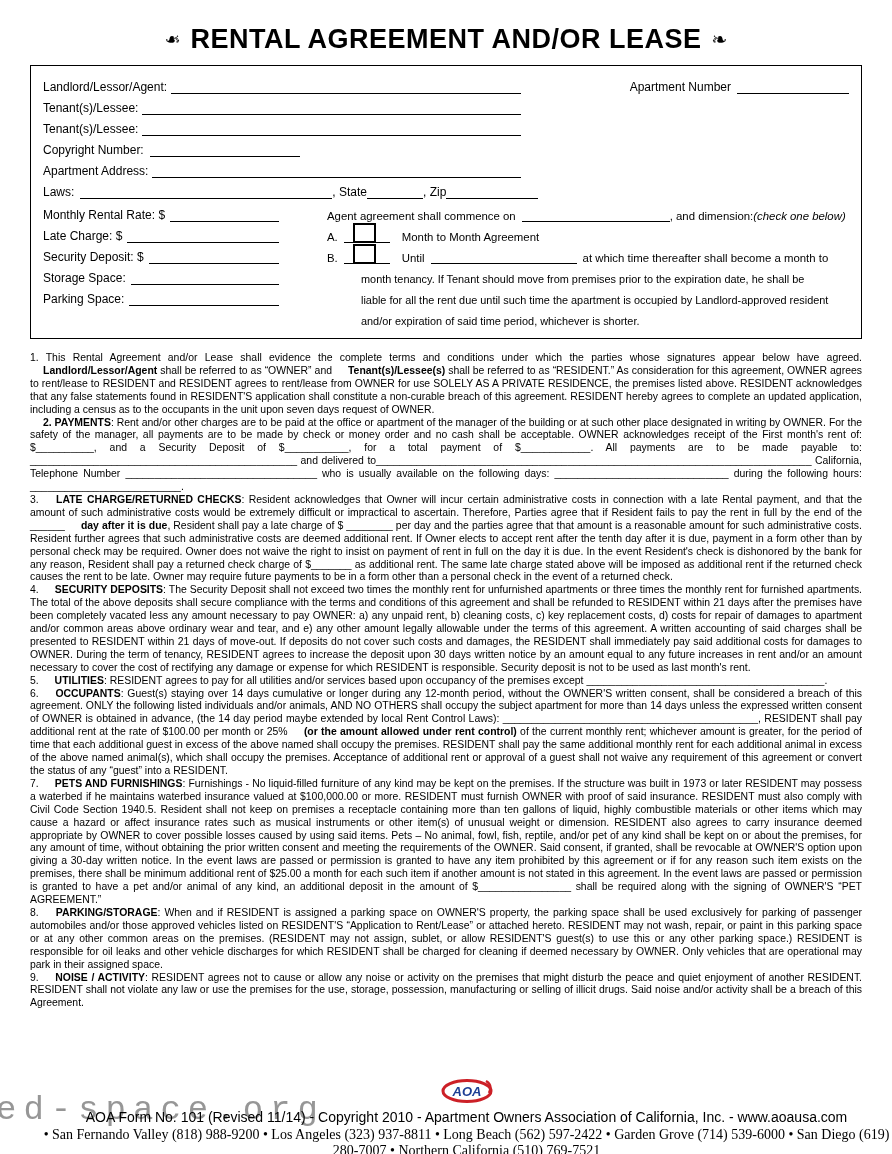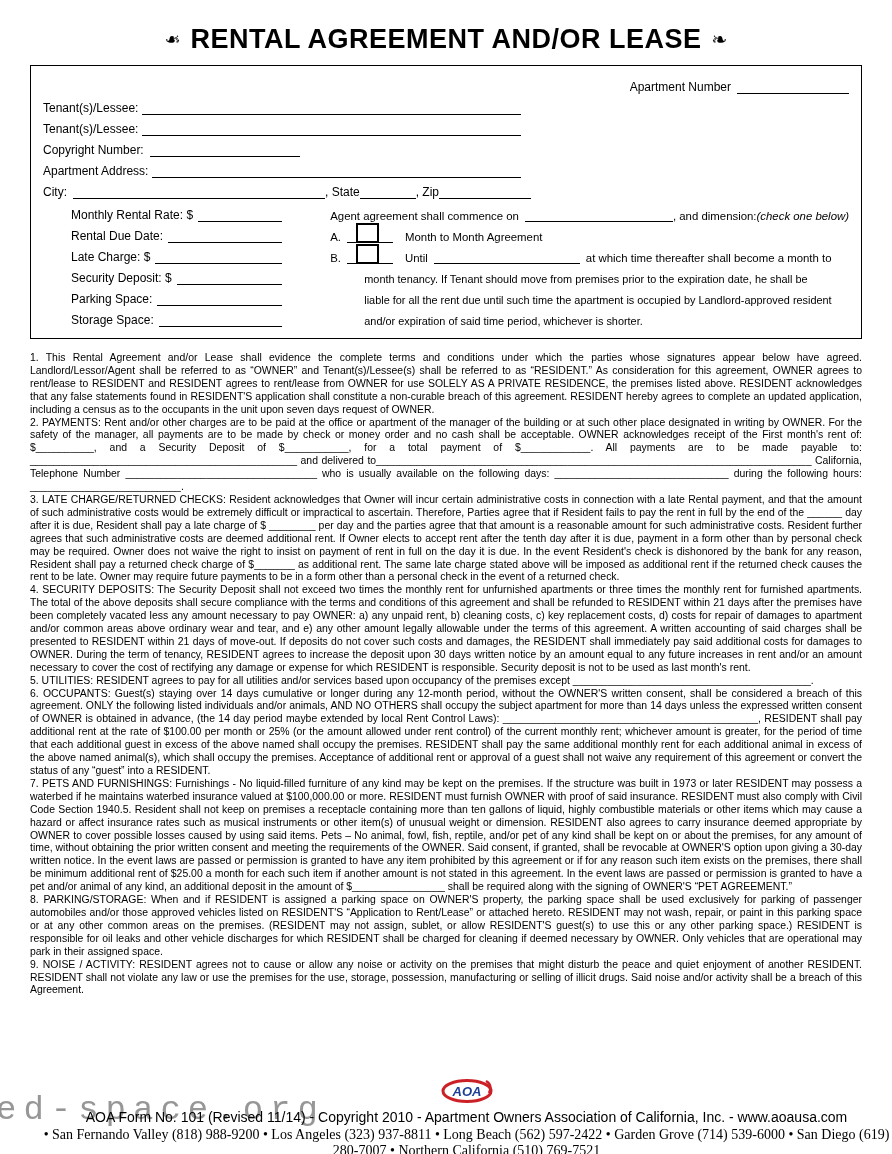--- a/index.html
+++ b/index.html
@@ -17,35 +17,35 @@
   
   .form-box { margin:0 30px; border:1.5px solid #000; padding:7px 12px 11px; font-size:12px; }
   .row { display:flex; align-items:flex-end; height:21px; white-space:nowrap; }
   .lbl { flex:0 0 auto; }
   .it { font-style:italic; }
   .fl { display:inline-block; border-bottom:1px solid #000; height:13px; flex:0 0 auto; }
   .grow { flex:1 1 auto; }
   .spacer { flex:1 1 auto; }
   .lg { display:flex; width:478px; align-items:flex-end; }
   .lg .fl.grow { flex:1 1 auto; margin-left:4px; }
-  .cols { display:flex; margin-top:2px;margin-left:28px; }
+  .cols { display:flex; margin-top:2px; }
   .col-left { width:236px; }
   .col-left .row .fl { flex:1 1 auto; margin-left:5px; }
   .col-right { flex:1 1 auto; margin-left:48px; font-size:11.4px; }
   .chkline { position:relative; display:inline-block; width:46px; height:14px;
              border-bottom:1px solid #000; margin:0 6px; }
   .chk { position:absolute; left:9px; bottom:-1px; width:19px; height:16px;
          border:2px solid #000; background:#fff; }
   .optb-cont { padding-left:34px; font-size:10.9px; }
   .ml6 { margin-left:6px; }
 
   
   .paragraphs { margin:13px 30px 0; font-size:10.45px; line-height:12.9px; text-align:justify; }
   .paragraphs p { margin:0; }
-  .b { font-weight:normal; }
+  .b { font-weight:bold;margin-left:13px; }
 
   
   .footer { position:absolute; left:0; right:0; top:1078px; text-align:center; z-index:2;padding-left:41px; }
   .footer-line1 { font-size:14px; margin-top:1px; }
   .footer-line2 { font-size:14px; font-family:"Liberation Serif","DejaVu Serif",serif; margin-top:2px; }
 
   
   .watermark { position:absolute; left:-4px; top:1091px; z-index:1;
                font-family:"Liberation Mono","DejaVu Sans Mono",monospace;
                font-size:34px; letter-spacing:7px; color:#7d7d7d; opacity:.8; }
@@ -55,20 +55,24 @@
 
 <div class="page">
 
   <div class="title">
     <span class="orn orn-left">❧</span><span>RENTAL AGREEMENT AND/OR LEASE</span><span class="orn">❧</span>
   </div>
 
   <div class="form-box">
 
     <div class="row">
+      <span class="lg">
+        <span class="lbl">Landlord/Lessor/Agent:</span>
+        <span class="fl grow"></span>
+      </span>
       <span class="spacer"></span>
       <span class="lbl">Apartment Number</span>
       <span class="fl ml6" style="width:112px"></span>
     </div>
 
     <div class="row">
       <span class="lg">
         <span class="lbl">Tenant(s)/Lessee:</span>
         <span class="fl grow"></span>
       </span>
@@ -87,52 +91,48 @@
     </div>
 
     <div class="row">
       <span class="lg">
         <span class="lbl">Apartment Address:</span>
         <span class="fl grow"></span>
       </span>
     </div>
 
     <div class="row">
-      <span class="lbl">City:</span>
+      <span class="lbl">Laws:</span>
       <span class="fl ml6" style="width:252px"></span>
       <span class="lbl">, State</span>
       <span class="fl" style="width:56px"></span>
       <span class="lbl">, Zip</span>
       <span class="fl" style="width:92px"></span>
     </div>
 
     <div class="cols">
       <div class="col-left">
         <div class="row">
           <span class="lbl">Monthly Rental Rate: $</span>
           <span class="fl"></span>
         </div>
         <div class="row">
-          <span class="lbl">Rental Due Date:</span>
-          <span class="fl"></span>
-        </div>
-        <div class="row">
           <span class="lbl">Late Charge: $</span>
           <span class="fl"></span>
         </div>
         <div class="row">
           <span class="lbl">Security Deposit: $</span>
           <span class="fl"></span>
         </div>
         <div class="row">
-          <span class="lbl">Parking Space:</span>
+          <span class="lbl">Storage Space:</span>
           <span class="fl"></span>
         </div>
         <div class="row">
-          <span class="lbl">Storage Space:</span>
+          <span class="lbl">Parking Space:</span>
           <span class="fl"></span>
         </div>
       </div>
 
       <div class="col-right">
         <div class="row">
           <span class="lbl">Agent agreement shall commence on</span>
           <span class="fl ml6" style="width:148px"></span>
           <span class="lbl">, and dimension: </span>
           <span class="lbl it">(check one below)</span>

